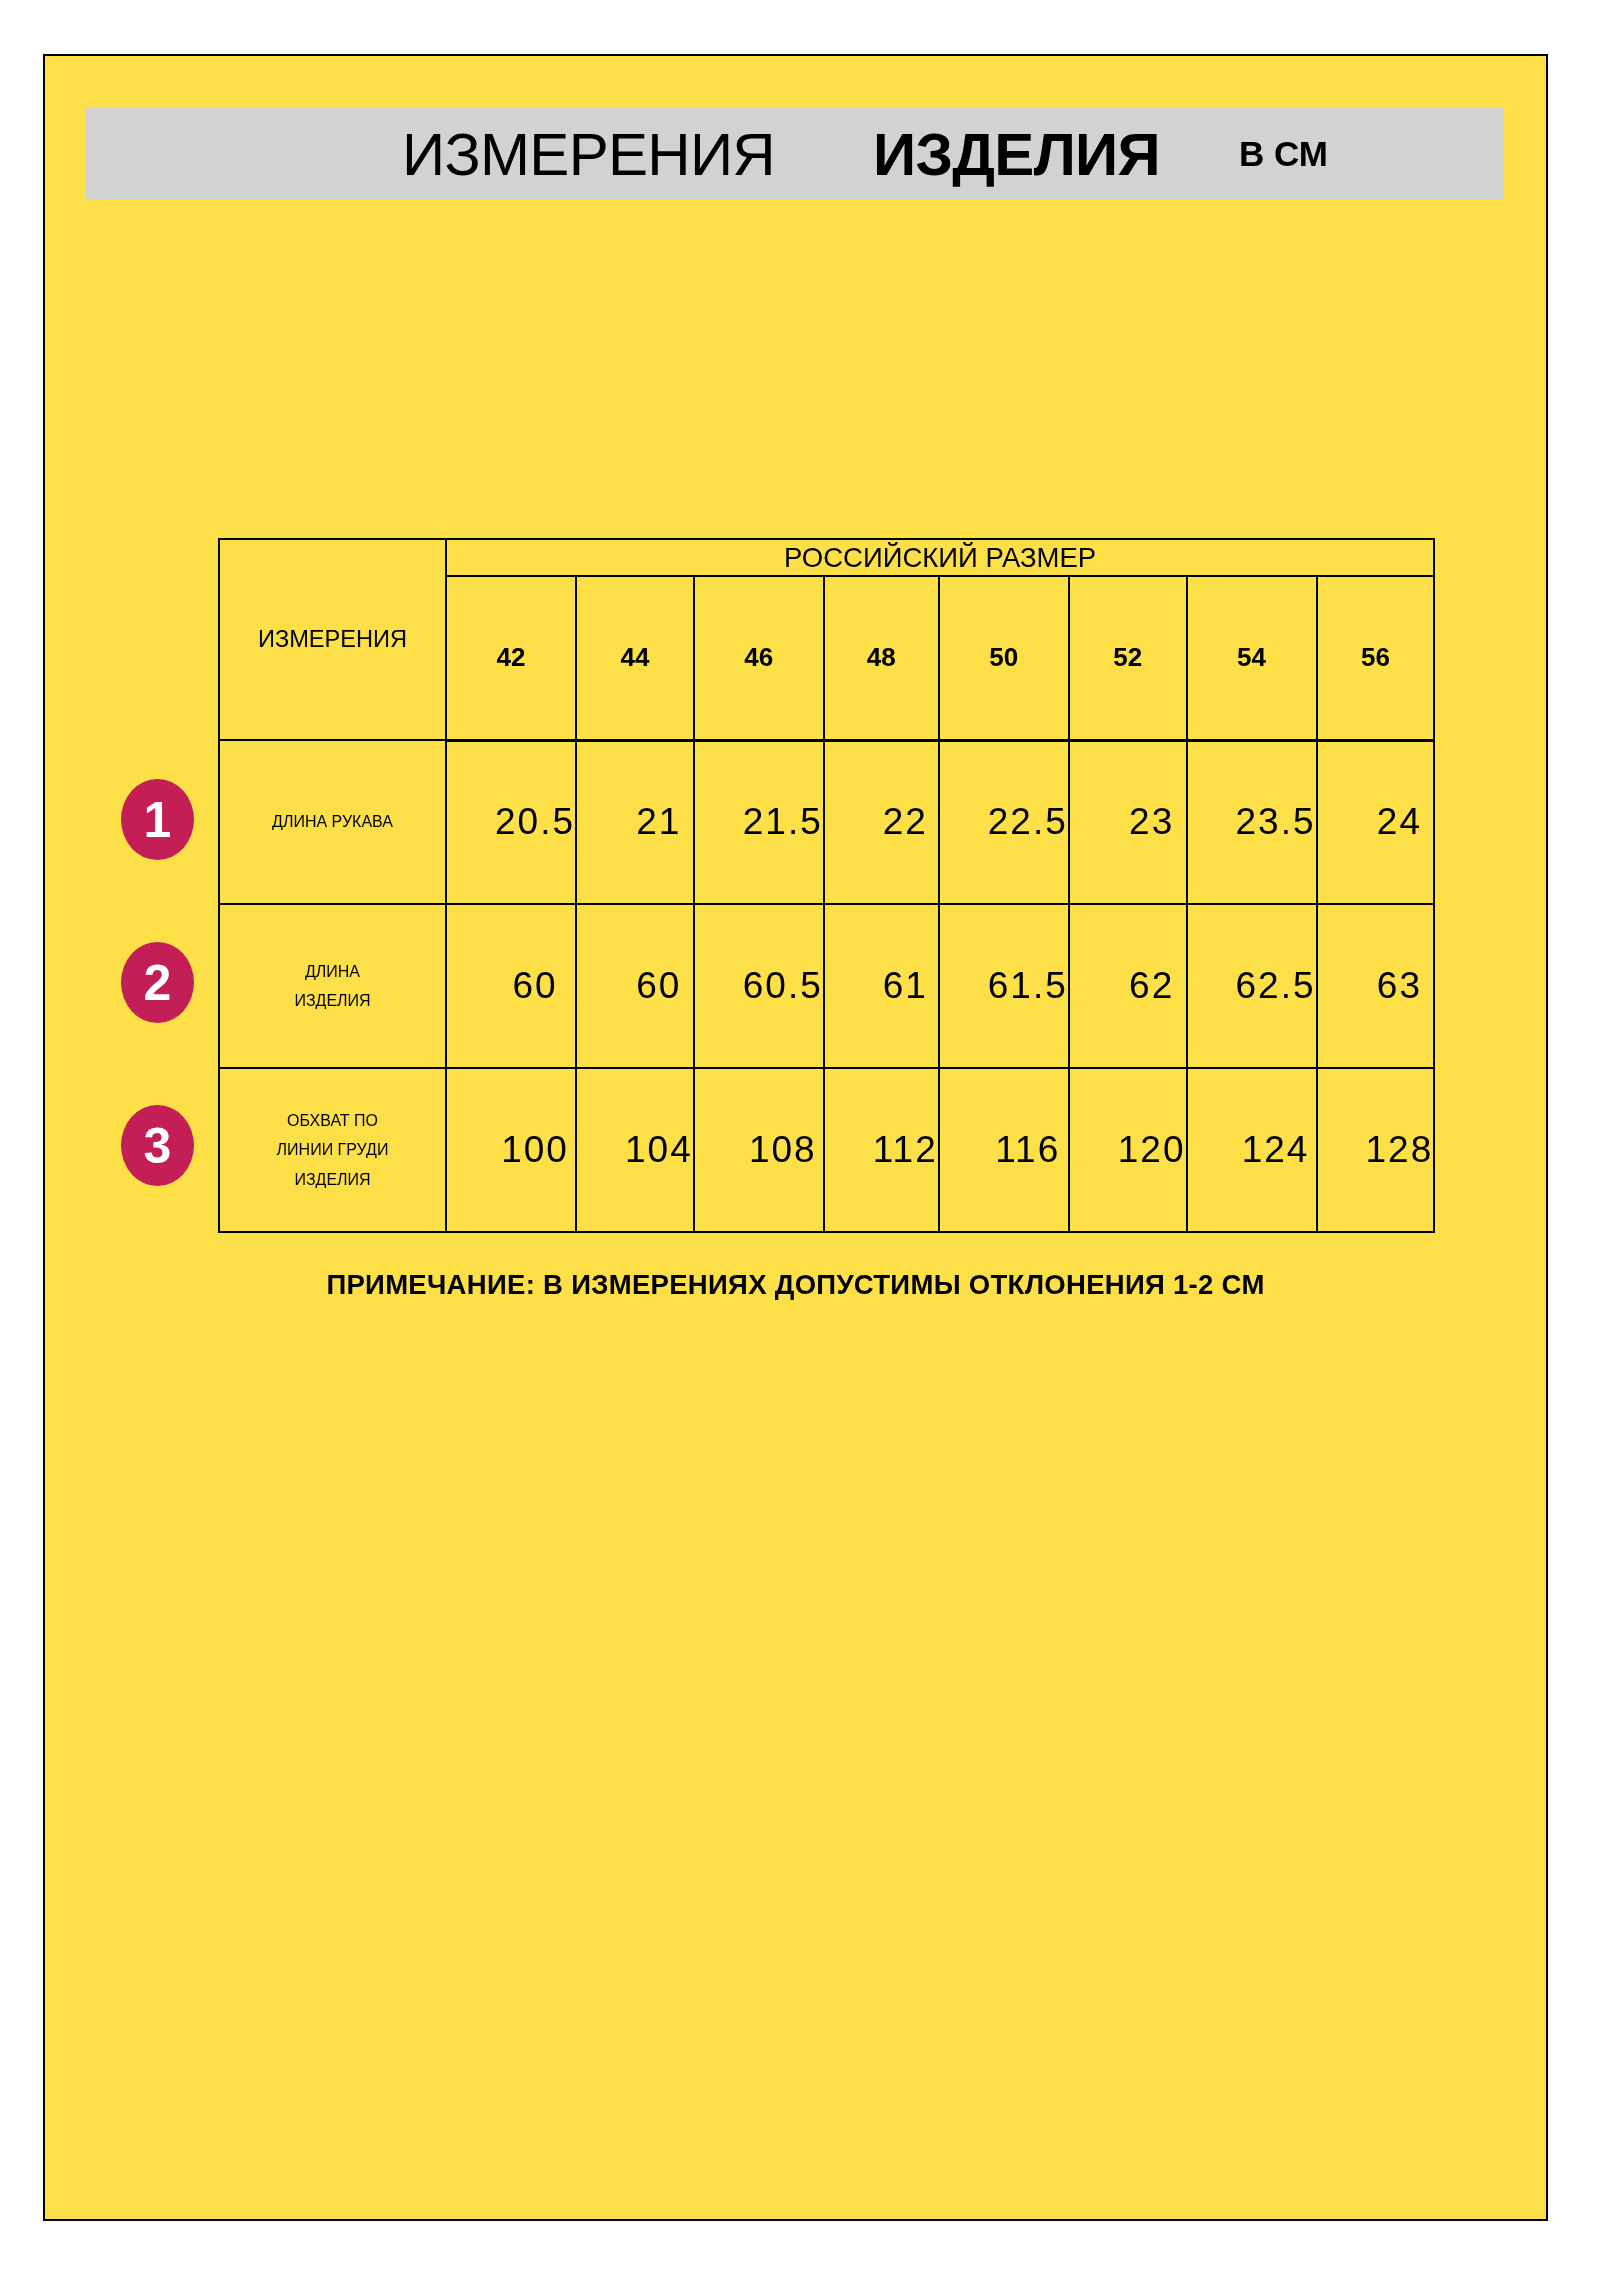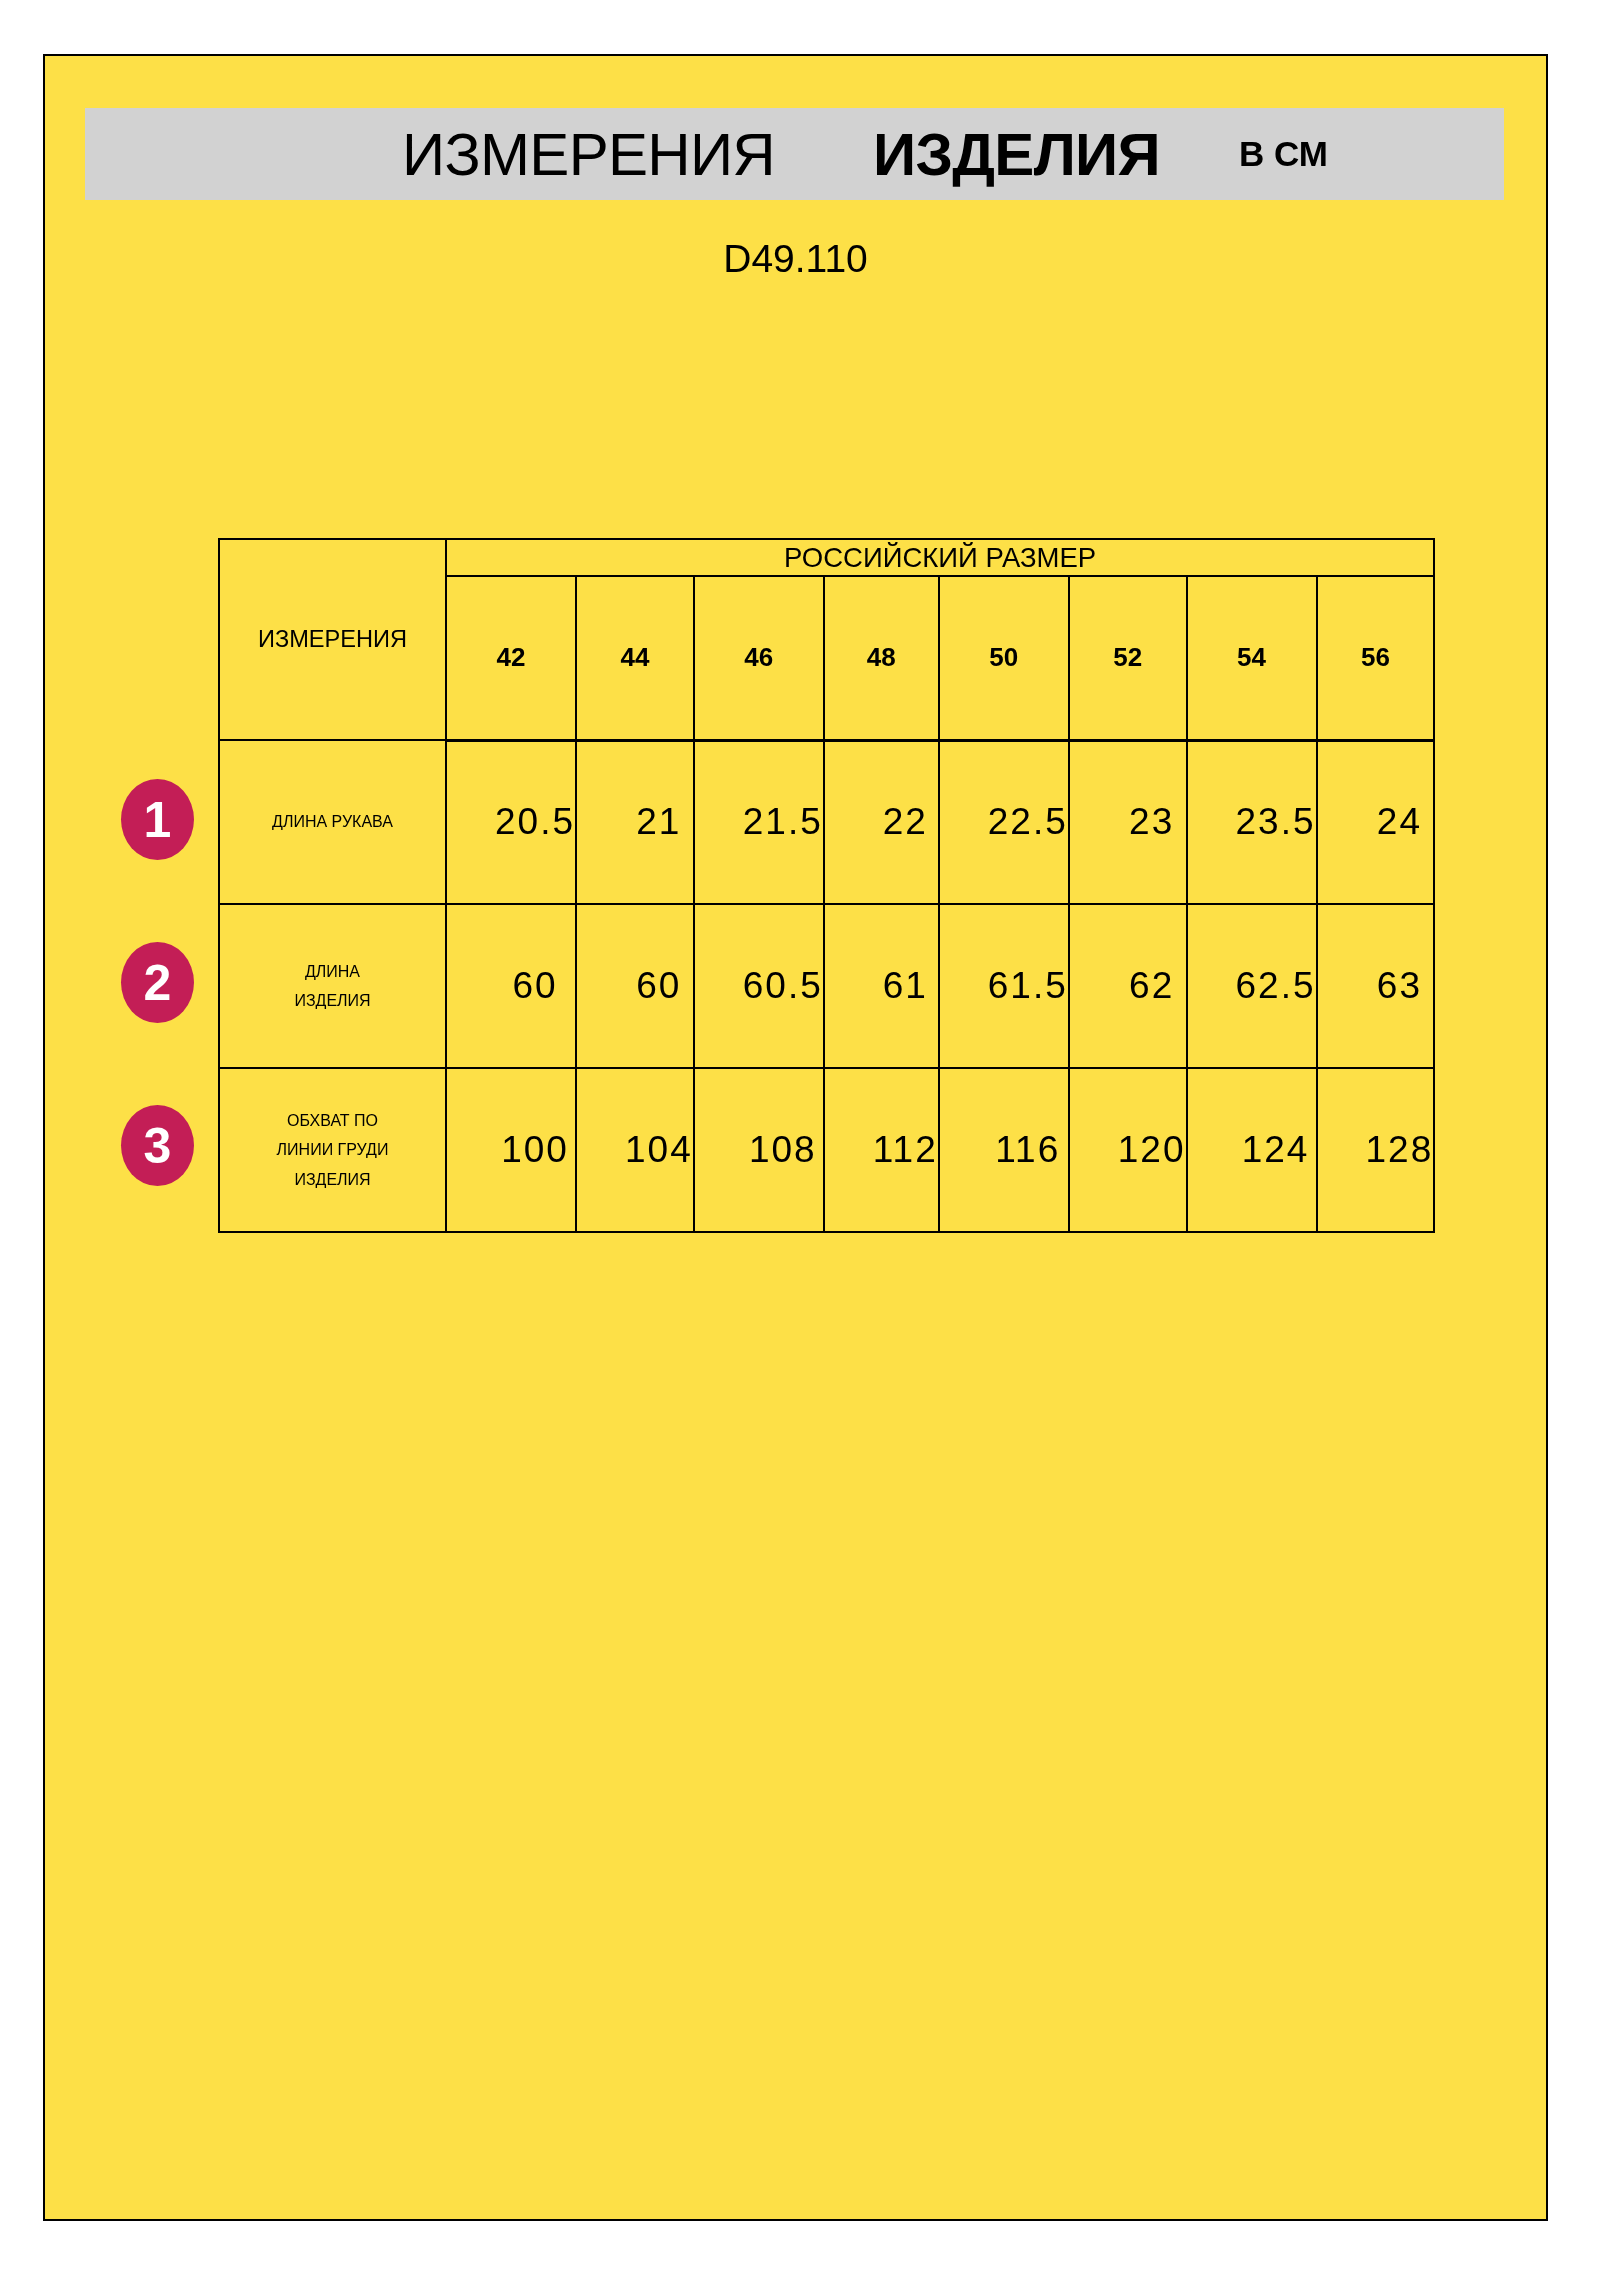--- a/index.html
+++ b/index.html
@@ -59,21 +59,20 @@
 <body>
 
 <div class="frame">
 
   <div class="titlebar">
     <span class="title-w1">ИЗМЕРЕНИЯ</span>
     <span class="title-w2">ИЗДЕЛИЯ</span>
     <span class="title-unit">В СМ</span>
   </div>
 
-  <div class="model">D49.110</div>
 
 
   <table class="size-table">
     <colgroup>
       <col style="width:227px">
       <col style="width:113px">
         <col style="width:113px">
         <col style="width:113px">
         <col style="width:113px">
       <col style="width:113px">
@@ -135,15 +134,16 @@
         <td class="val">124</td>
         <td class="val">128</td>
       </tr>
     </tbody>
   </table>
 
   <div class="badge badge1">1</div>
   <div class="badge badge2">2</div>
   <div class="badge badge3">3</div>
 
+  <div class="note">ПРИМЕЧАНИЕ: В ИЗМЕРЕНИЯХ ДОПУСТИМЫ ОТКЛОНЕНИЯ 1-2 СМ</div>
 
 </div>
 
 
 </body></html>

